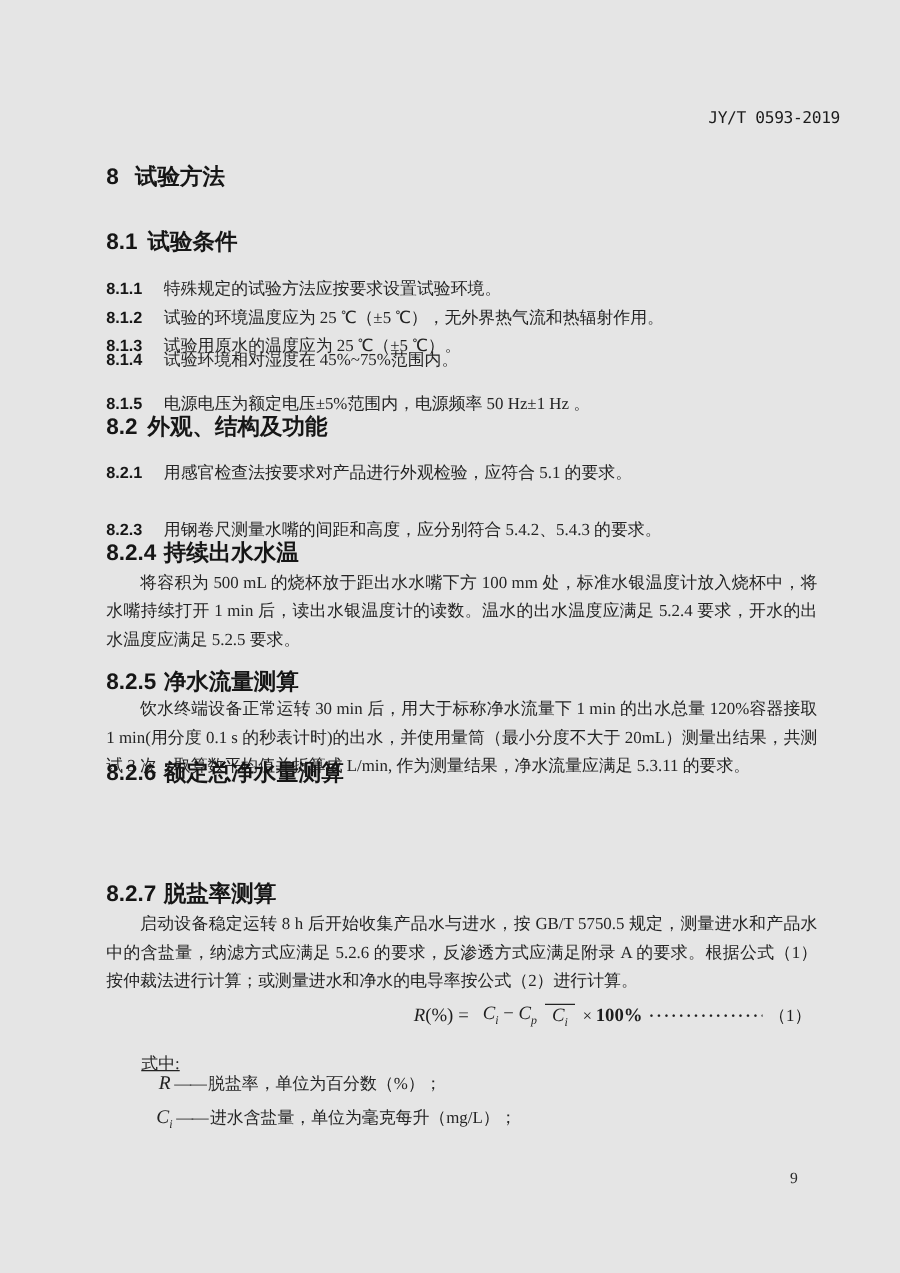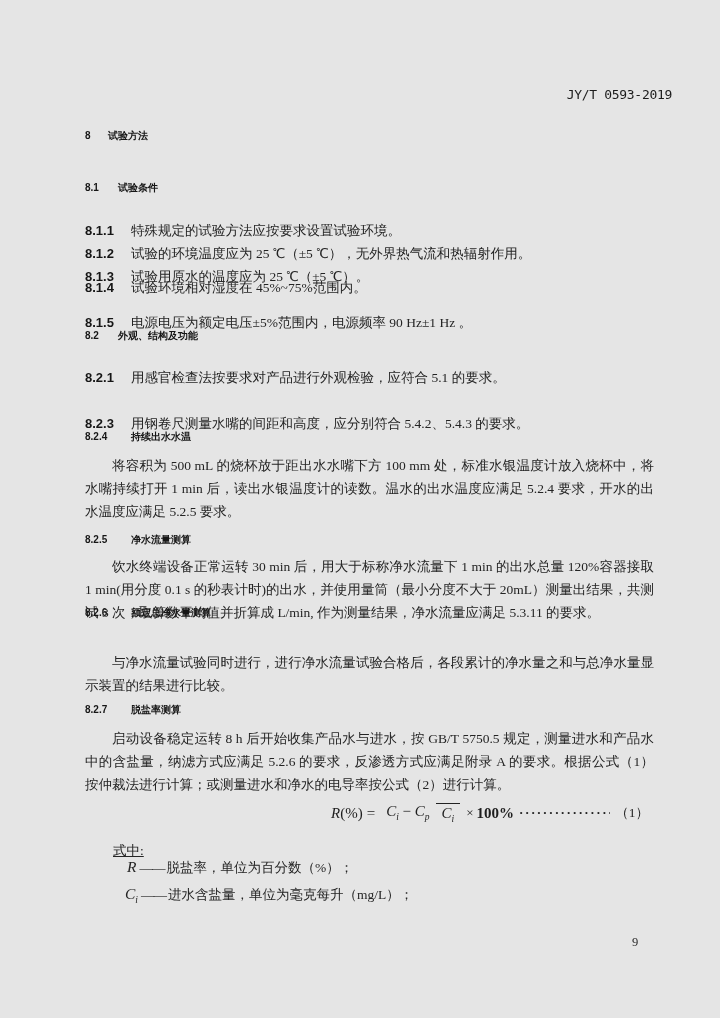--- a/index.html
+++ b/index.html
@@ -22,21 +22,21 @@
   .std-no {
     top: 87px; right: 68px;
     font-family: "DejaVu Sans Mono", monospace;
     font-size: 13px; letter-spacing: -0.3px;
     color: #1c1c1c;
   }
 
   
   .hd { left: 85px; white-space: nowrap;
     font-family: "Liberation Sans", sans-serif;
-    font-weight: 700; color: #161616; font-size: 10px; }
+    font-weight: 700; color: #161616; font-size: 18px; }
   .hd .hnum { display: inline-block; }
   .hnum-1 { min-width: 23px; }
   .hnum-2 { min-width: 33px; }
   .hnum-3 { min-width: 46px; }
 
   
   .clause { left: 85px; white-space: nowrap; font-size: 13.5px; color: #242424; }
   .clause .cnum {
     display: inline-block; min-width: 46px;
     font-family: "Liberation Sans", sans-serif;
@@ -104,21 +104,21 @@
   <div class="abs clause" style="top:234px">
     <span class="cnum">8.1.2</span><span>试验的环境温度应为 25 ℃（±5 ℃），无外界热气流和热辐射作用。</span>
   </div>
   <div class="abs clause" style="top:257px">
     <span class="cnum">8.1.3</span><span>试验用原水的温度应为 25 ℃（±5 ℃）。</span>
   </div>
   <div class="abs clause" style="top:268px">
     <span class="cnum">8.1.4</span><span>试验环境相对湿度在 45%~75%范围内。</span>
   </div>
   <div class="abs clause" style="top:303px">
-    <span class="cnum">8.1.5</span><span>电源电压为额定电压±5%范围内，电源频率 90 Hz±1 Hz 。</span>
+    <span class="cnum">8.1.5</span><span>电源电压为额定电压±5%范围内，电源频率 50 Hz±1 Hz 。</span>
   </div>
 
   <div class="abs hd" style="top:329px">
     <span class="hnum hnum-2">8.2</span><span>外观、结构及功能</span>
   </div>
 
   <div class="abs clause" style="top:358px">
     <span class="cnum">8.2.1</span><span>用感官检查法按要求对产品进行外观检验，应符合 5.1 的要求。</span>
   </div>
   <div class="abs clause" style="top:404px">
@@ -131,21 +131,20 @@
   <div class="abs para" style="top:454px">将容积为 500 mL 的烧杯放于距出水水嘴下方 100 mm 处，标准水银温度计放入烧杯中，将水嘴持续打开 1 min 后，读出水银温度计的读数。温水的出水温度应满足 5.2.4 要求，开水的出水温度应满足 5.2.5 要求。</div>
 
   <div class="abs hd" style="top:533px">
     <span class="hnum hnum-3">8.2.5</span><span>净水流量测算</span>
   </div>
   <div class="abs para" style="top:555px">饮水终端设备正常运转 30 min 后，用大于标称净水流量下 1 min 的出水总量 120%容器接取 1 min(用分度 0.1 s 的秒表计时)的出水，并使用量筒（最小分度不大于 20mL）测量出结果，共测试 3 次，取算数平均值并折算成 L/min, 作为测量结果，净水流量应满足 5.3.11 的要求。</div>
 
   <div class="abs hd" style="top:606px">
     <span class="hnum hnum-3">8.2.6</span><span>额定总净水量测算</span>
   </div>
-  <div class="abs para" style="top:651px">与净水流量试验同时进行，进行净水流量试验合格后，各段累计的净水量之和与总净水量显示装置的结果进行比较。</div>
 
   <div class="abs hd" style="top:703px">
     <span class="hnum hnum-3">8.2.7</span><span>脱盐率测算</span>
   </div>
   <div class="abs para" style="top:727px">启动设备稳定运转 8 h 后开始收集产品水与进水，按 GB/T 5750.5 规定，测量进水和产品水中的含盐量，纳滤方式应满足 5.2.6 的要求，反渗透方式应满足附录 A 的要求。根据公式（1）按仲裁法进行计算；或测量进水和净水的电导率按公式（2）进行计算。</div>
 
   <div class="abs formula-row">
     <span class="f-spacer"></span>
     <span class="f-lhs"><i>R</i><span>(%)</span><span class="f-eq">=</span></span>
     <span class="frac">

